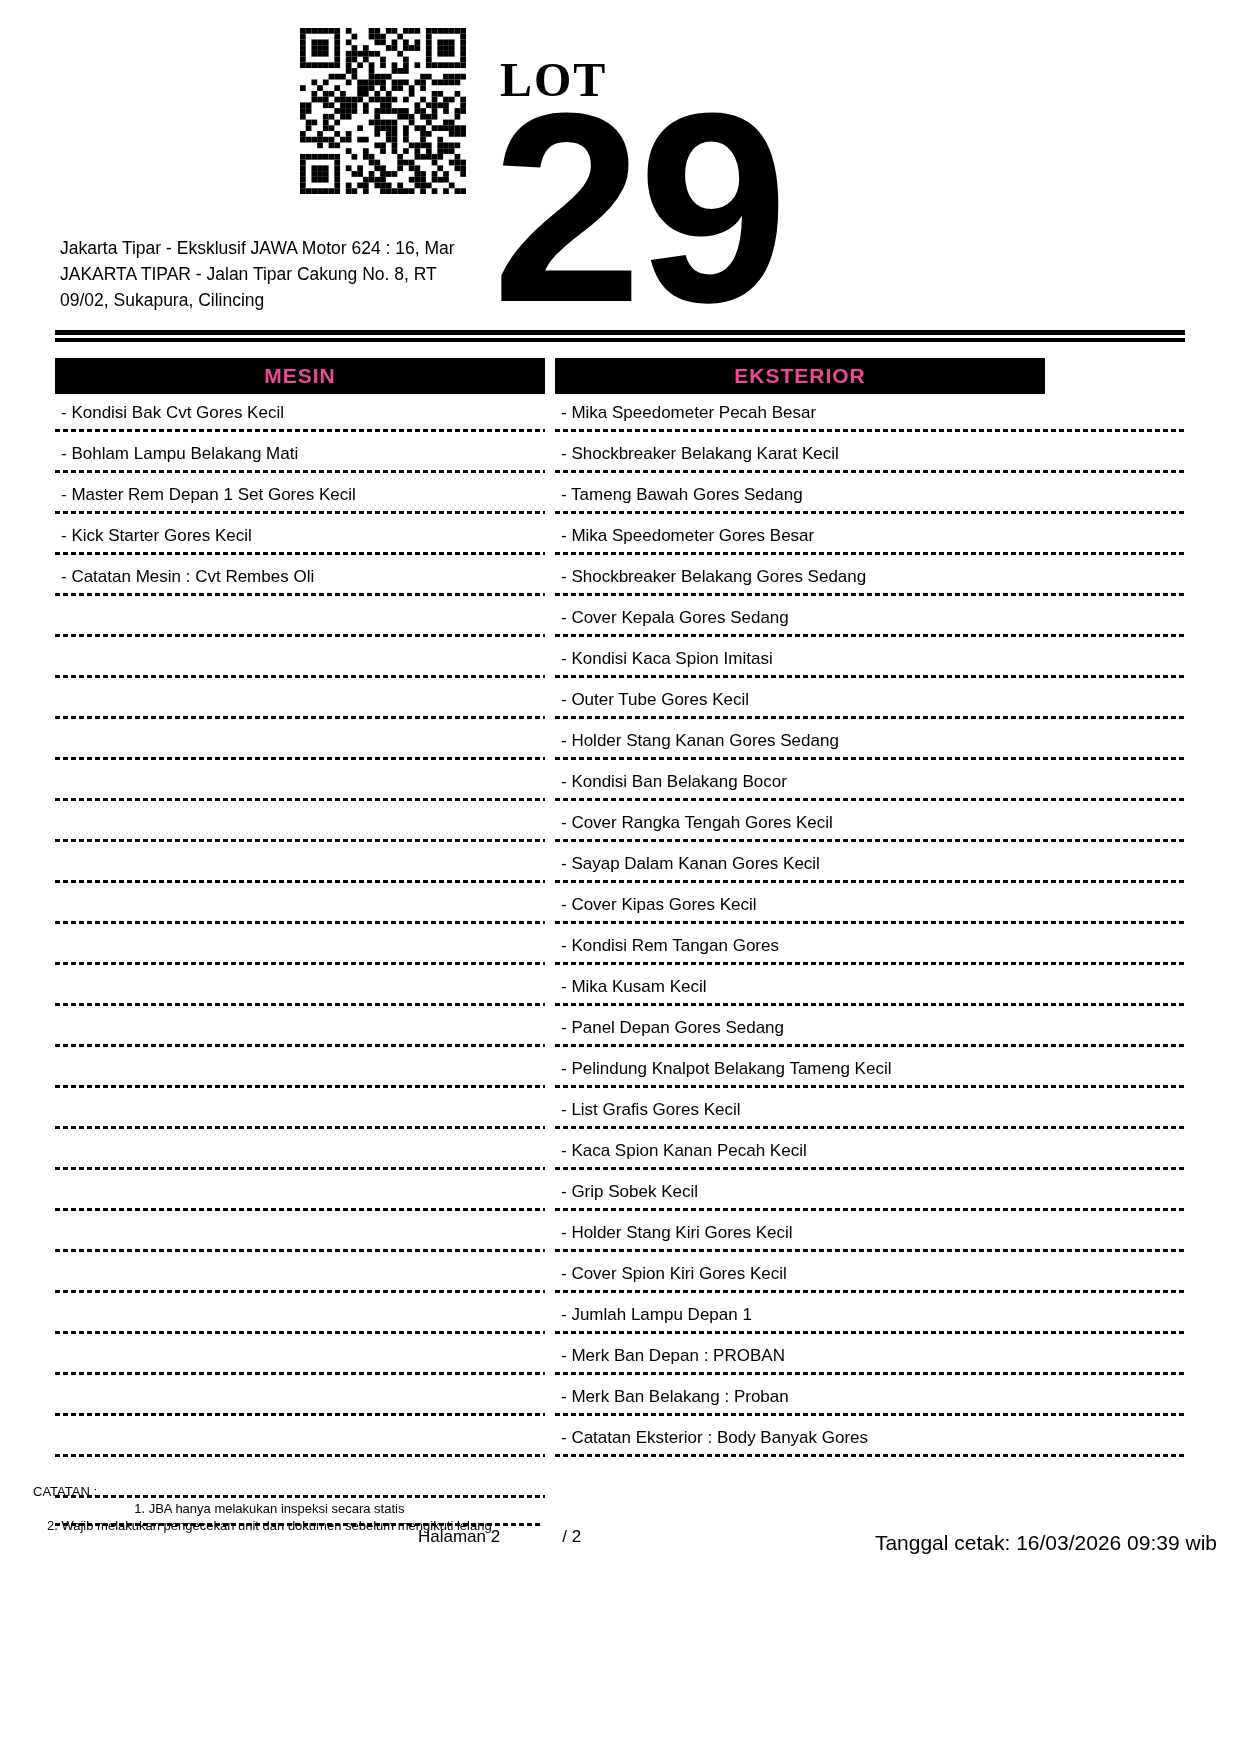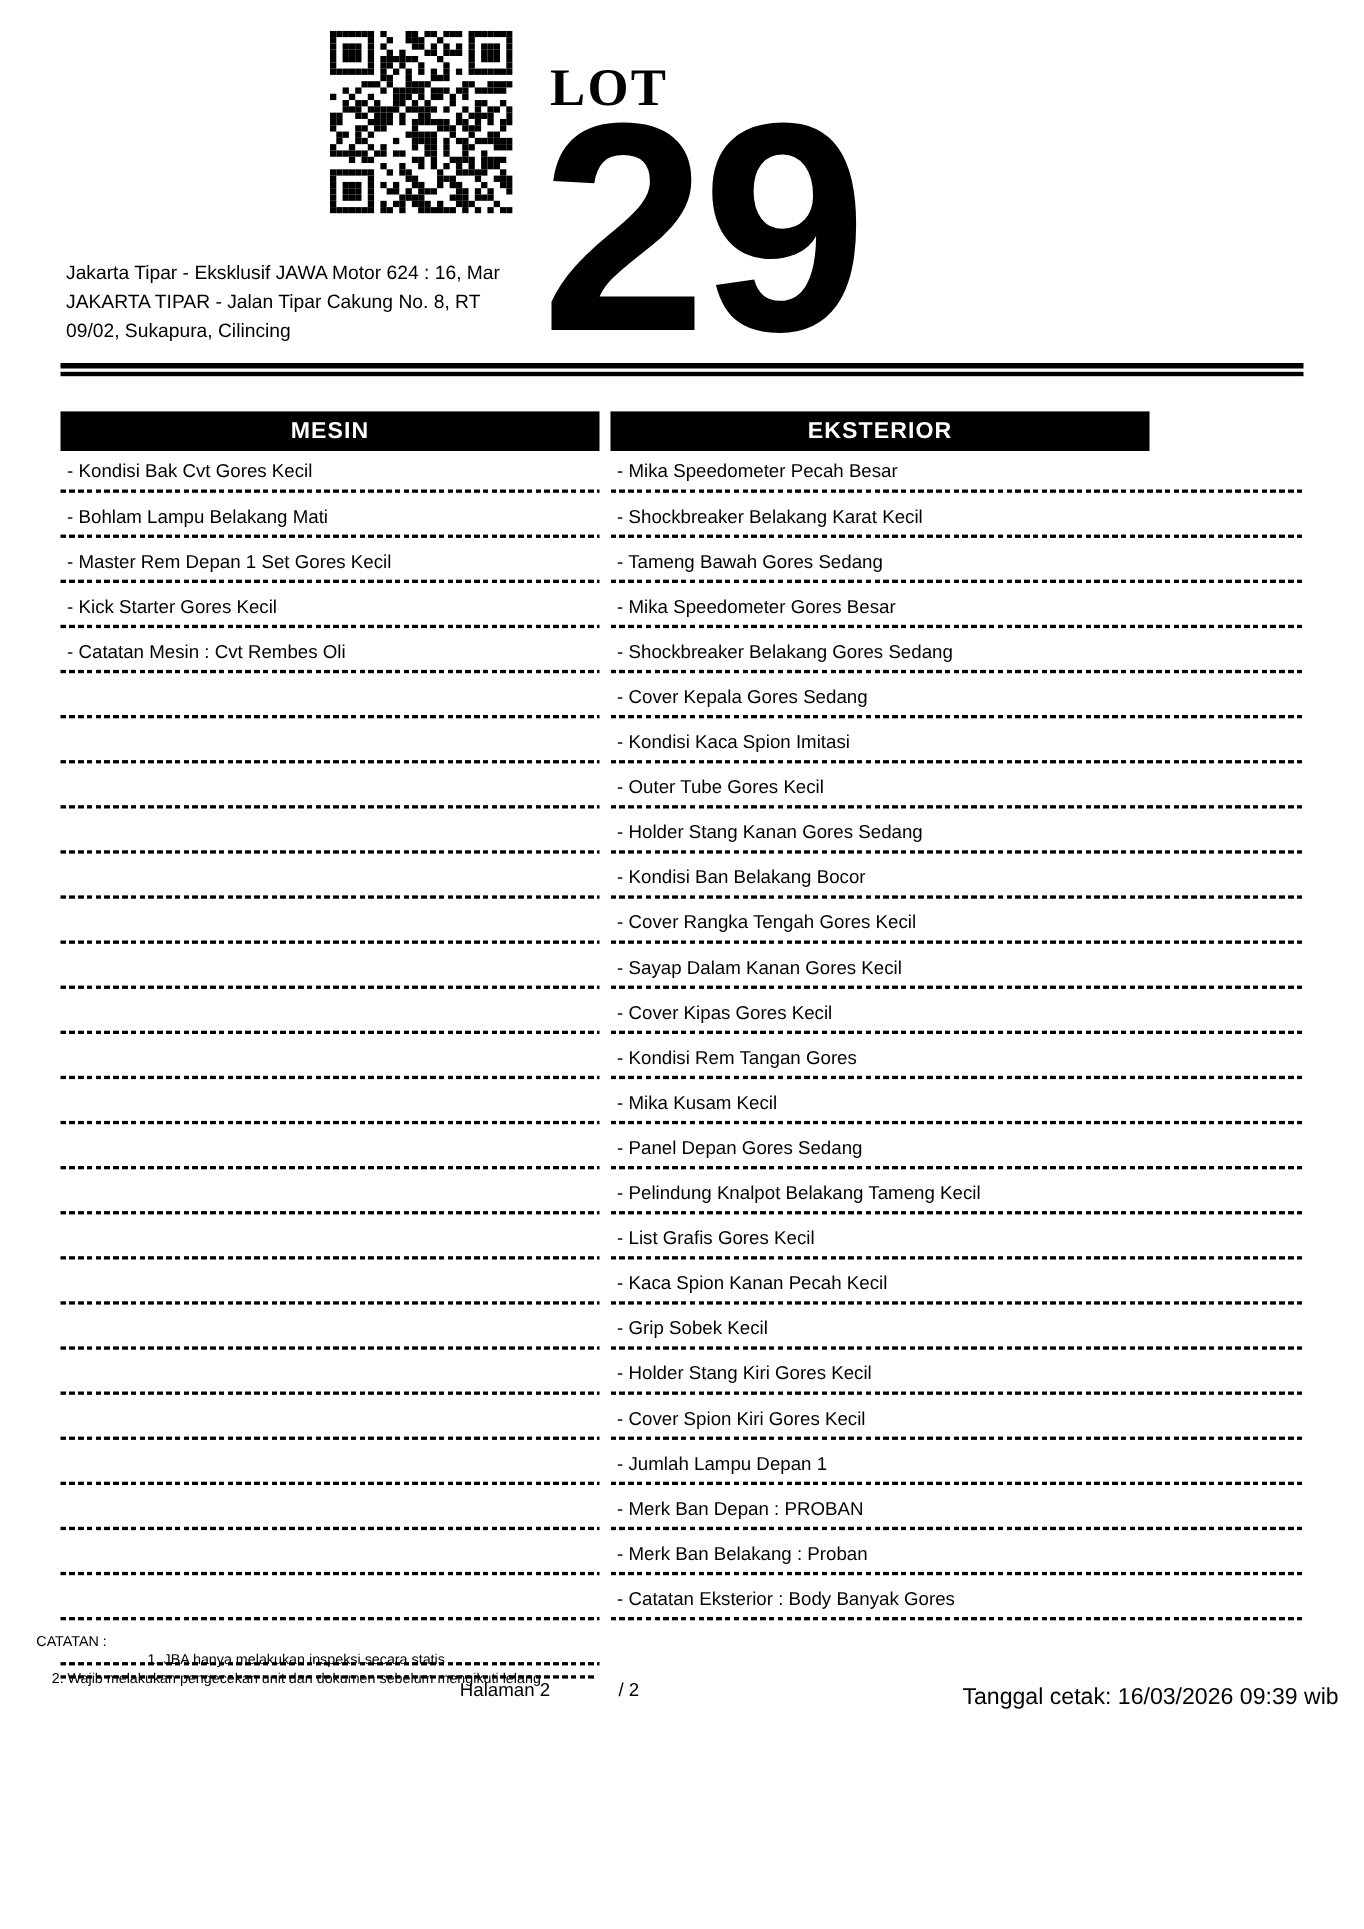--- a/index.html
+++ b/index.html
@@ -18,22 +18,22 @@
   .address{position:absolute;left:60px;top:236px;width:470px;
            font-size:17.5px;line-height:1.48;}
 
   .rule{position:absolute;left:55px;top:330px;width:1130px;}
   .rule-a{height:5px;background:#000;margin-bottom:3px;}
   .rule-b{height:4px;background:#000;}
 
   .table{position:absolute;left:55px;top:358px;display:flex;gap:10px;}
   .col-left{width:490px;}
   .col-right{width:630px;}
-  .col-header{height:36px;background:#000;color:#ffffff;font-weight:bold;
-              font-size:21px;line-height:36px;text-align:center;letter-spacing:1px;margin-top:16px;}
+  .col-header{height:36px;background:#000;color:#ec4899;font-weight:bold;
+              font-size:21px;line-height:36px;text-align:center;letter-spacing:1px;}
   .col-right .col-header{width:490px;}
 
   .row{position:relative;height:41px;}
   .row::after{content:"";position:absolute;left:0;right:0;bottom:3px;height:3px;
               background:repeating-linear-gradient(90deg,#000 0 5px,transparent 5px 8px);}
   .row-text{display:block;padding:9px 2px 0 6px;font-size:17px;white-space:nowrap;}
 
   .dashline{height:3px;
             background:repeating-linear-gradient(90deg,#000 0 5px,transparent 5px 8px);}
   .strike{position:absolute;left:55px;top:1523px;width:487px;}

